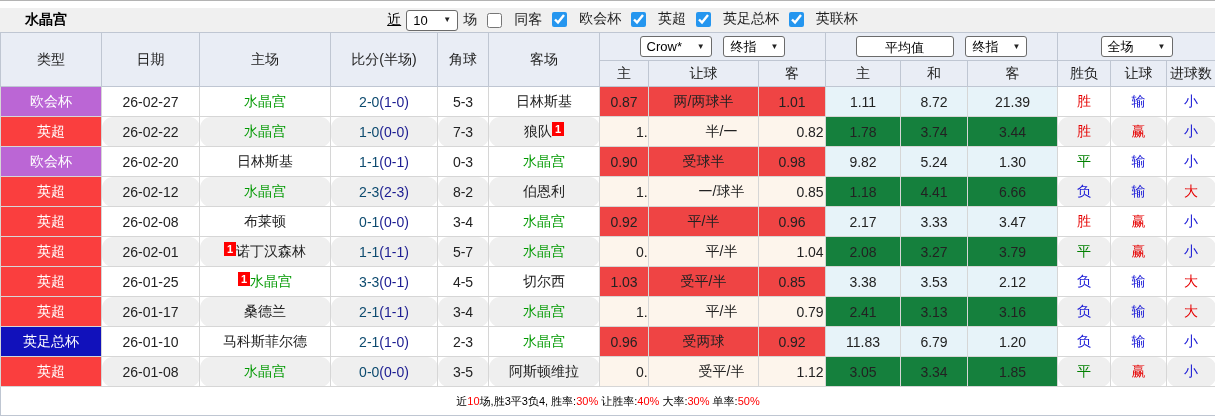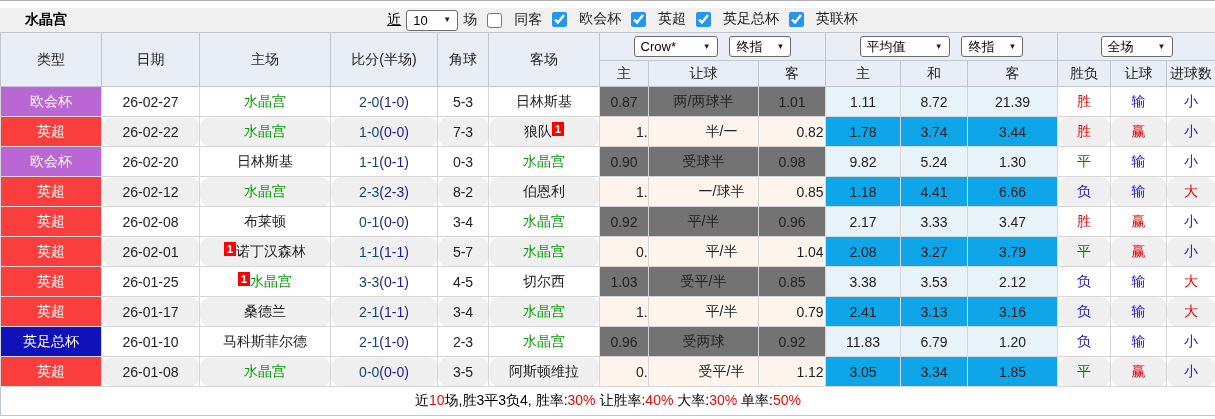--- a/index.html
+++ b/index.html
@@ -14,48 +14,48 @@
   .after-sel{margin-left:5px;margin-right:10px;}
   .chk-label{display:inline-flex;align-items:center;gap:12px;margin-right:6px;}
   .chk-label input{width:15px;height:15px;margin:0;accent-color:#2596ef;}
   .samechk{margin-right:10px;}
   
   .sel{display:inline-flex;align-items:center;justify-content:space-between;background:#fff;
        border:1px solid #6b6b6b;border-radius:3px;padding:2px 6px;font-size:13px;color:#000;
        gap:6px;cursor:default;box-sizing:border-box;height:21px;}
   .sel .arr{font-size:8px;color:#222;line-height:1;}
   .sel.w-count{width:52px;}
-  .sel.w-book{width:84px;text-align:right;}
+  .sel.w-book{width:72px;text-align:right;}
   .sel.w-stage{width:62px;}
-  .sel.w-avg{width:90px;}
+  .sel.w-avg{width:98px;flex-direction:column;}
   .sel.w-scope{width:72px;}
   
   table{border-collapse:collapse;table-layout:fixed;width:1215px;border:1px solid #b4bcc9;}
   th,td{border:1px solid #d6d6d6;text-align:center;font-size:14px;overflow:hidden;white-space:nowrap;padding:0;}
   thead th{background:#e9edf5;border-color:#bfc6d2;font-weight:normal;color:#222;}
   tr.h1 th{height:27px;}
   tr.h2 th{height:25px;}
   .grp .sel{margin:0 4px;vertical-align:middle;}
   tbody td{height:29px;background:#fff;}
   tr.alt td.s{background:#efefef;border-radius:11px;}
-  td.cr{background:#737373;}
+  td.cr{background:#ef4444;}
   tr.alt td.cr{background:#fdf5ec;padding-left:36px;}
   td.bl{background:#e7f3f9;}
-  tr.alt td.bl{background:#0ea5e9;margin-top:30px;}
+  tr.alt td.bl{background:#15803d;margin-top:30px;}
   .c-type{color:#fff;}
   .tg{color:#009900;}
   .tn{color:#222;}
   .score-main{color:#0c4a6e;}
   .score-half{color:#1a1a90;}
   .c-red{color:#e60000;}
   .c-blue{color:#1616d6;}
   .c-green{color:#008000;}
   .badge1{display:inline-block;background:#ff0000;color:#fff;font-size:11px;line-height:14px;
           padding:0 3px;vertical-align:3px;font-weight:bold;}
-  td.foot{height:28px;background:#fff;font-size:14px;color:#000;border-color:#bfc6d2;}
+  td.foot{height:28px;background:#fff;font-size:11px;color:#000;border-color:#bfc6d2;}
   .f-red{color:#ff0000;}
   .bottomstrip{height:4px;border-bottom:1px solid #a0a0a0;background:#fff;}
 </style>
 </head>
 <body>
 
 <div class="page">
   <div class="topstrip"></div>
 
   <div class="titlebar">

